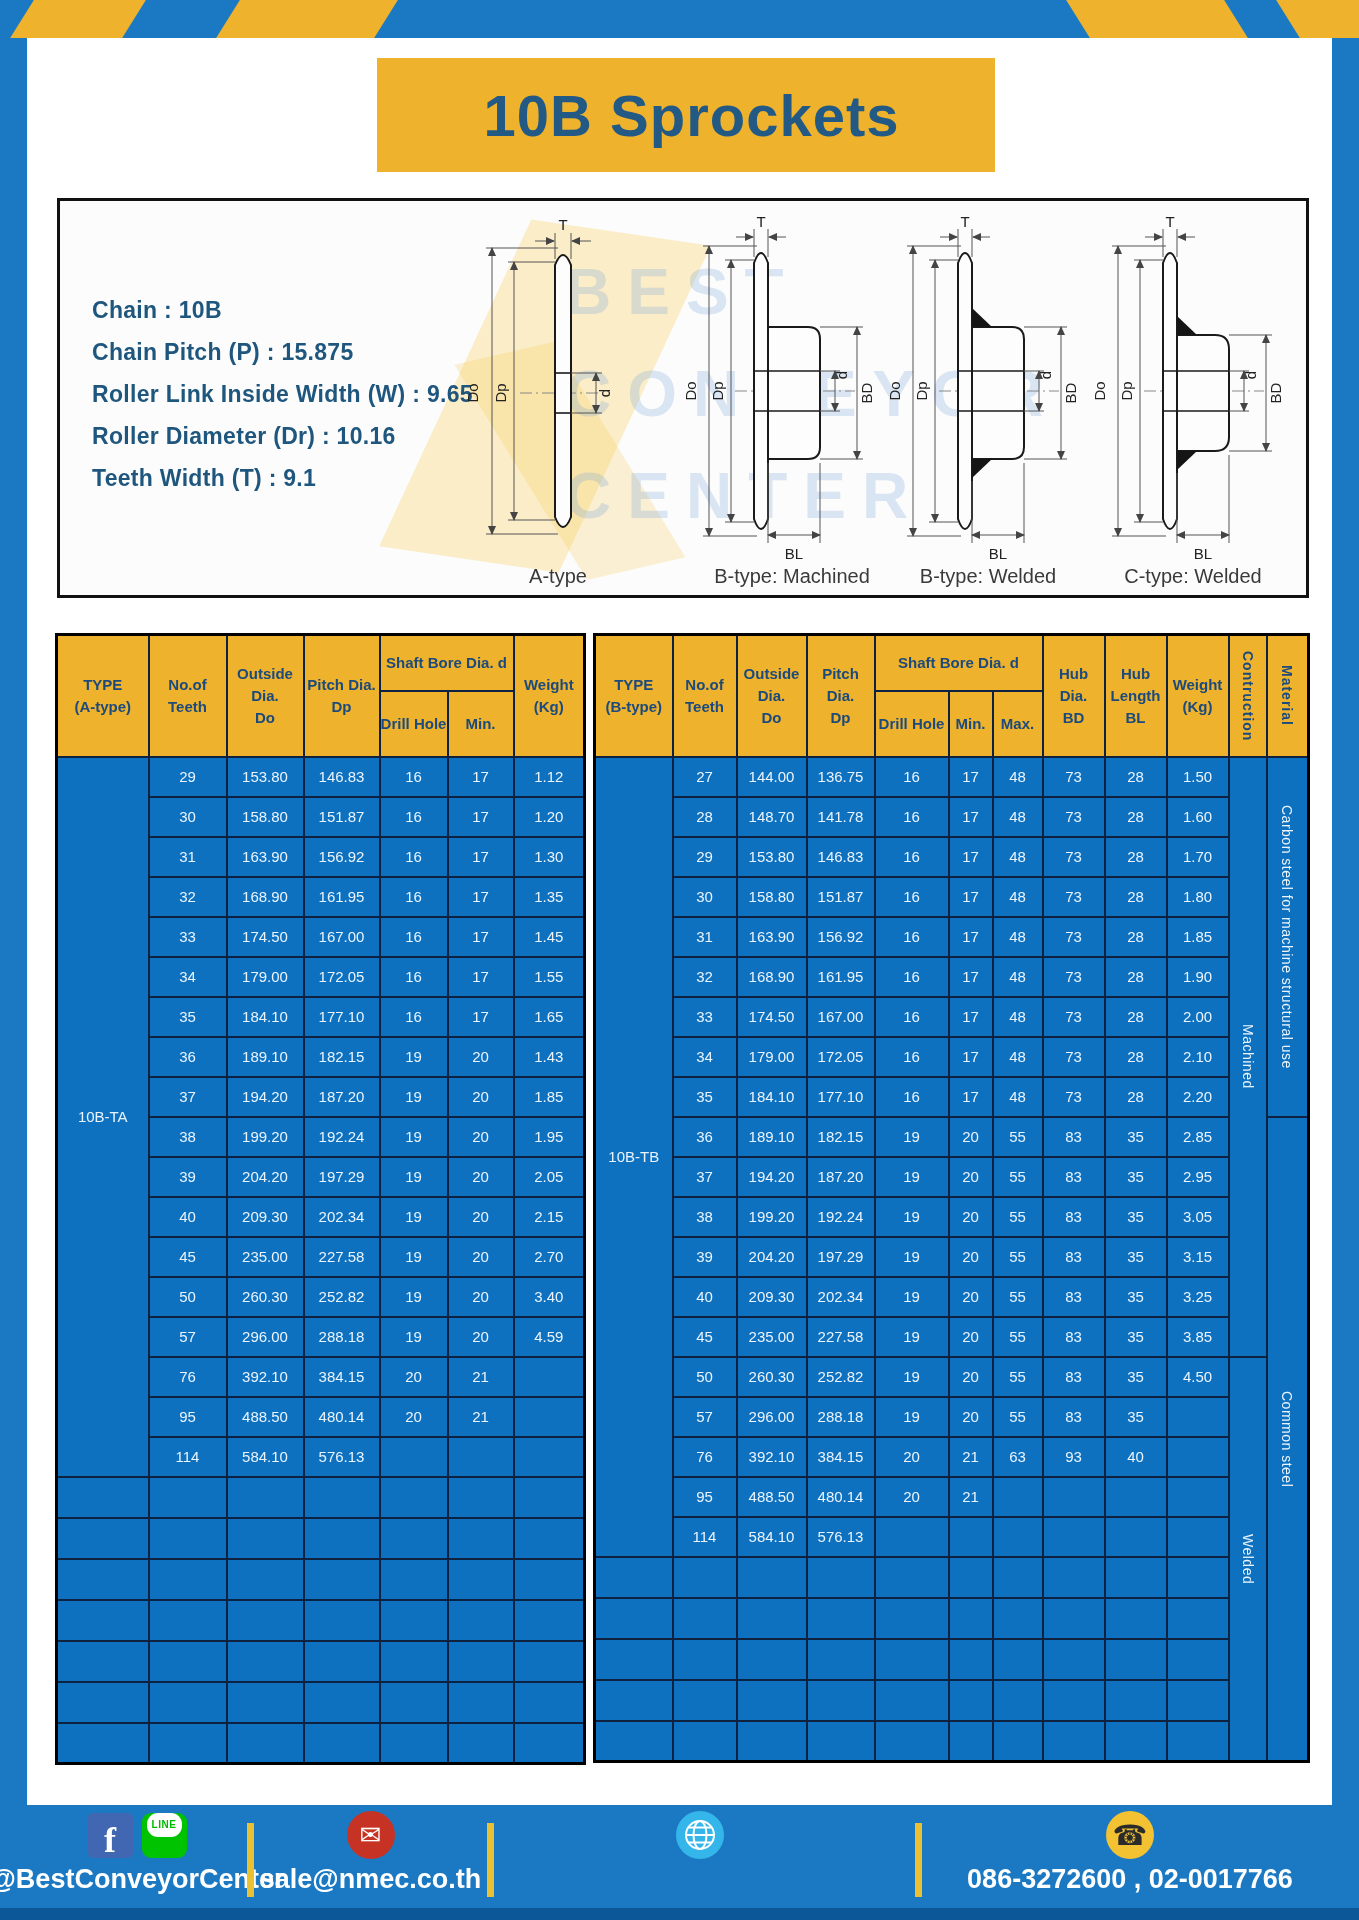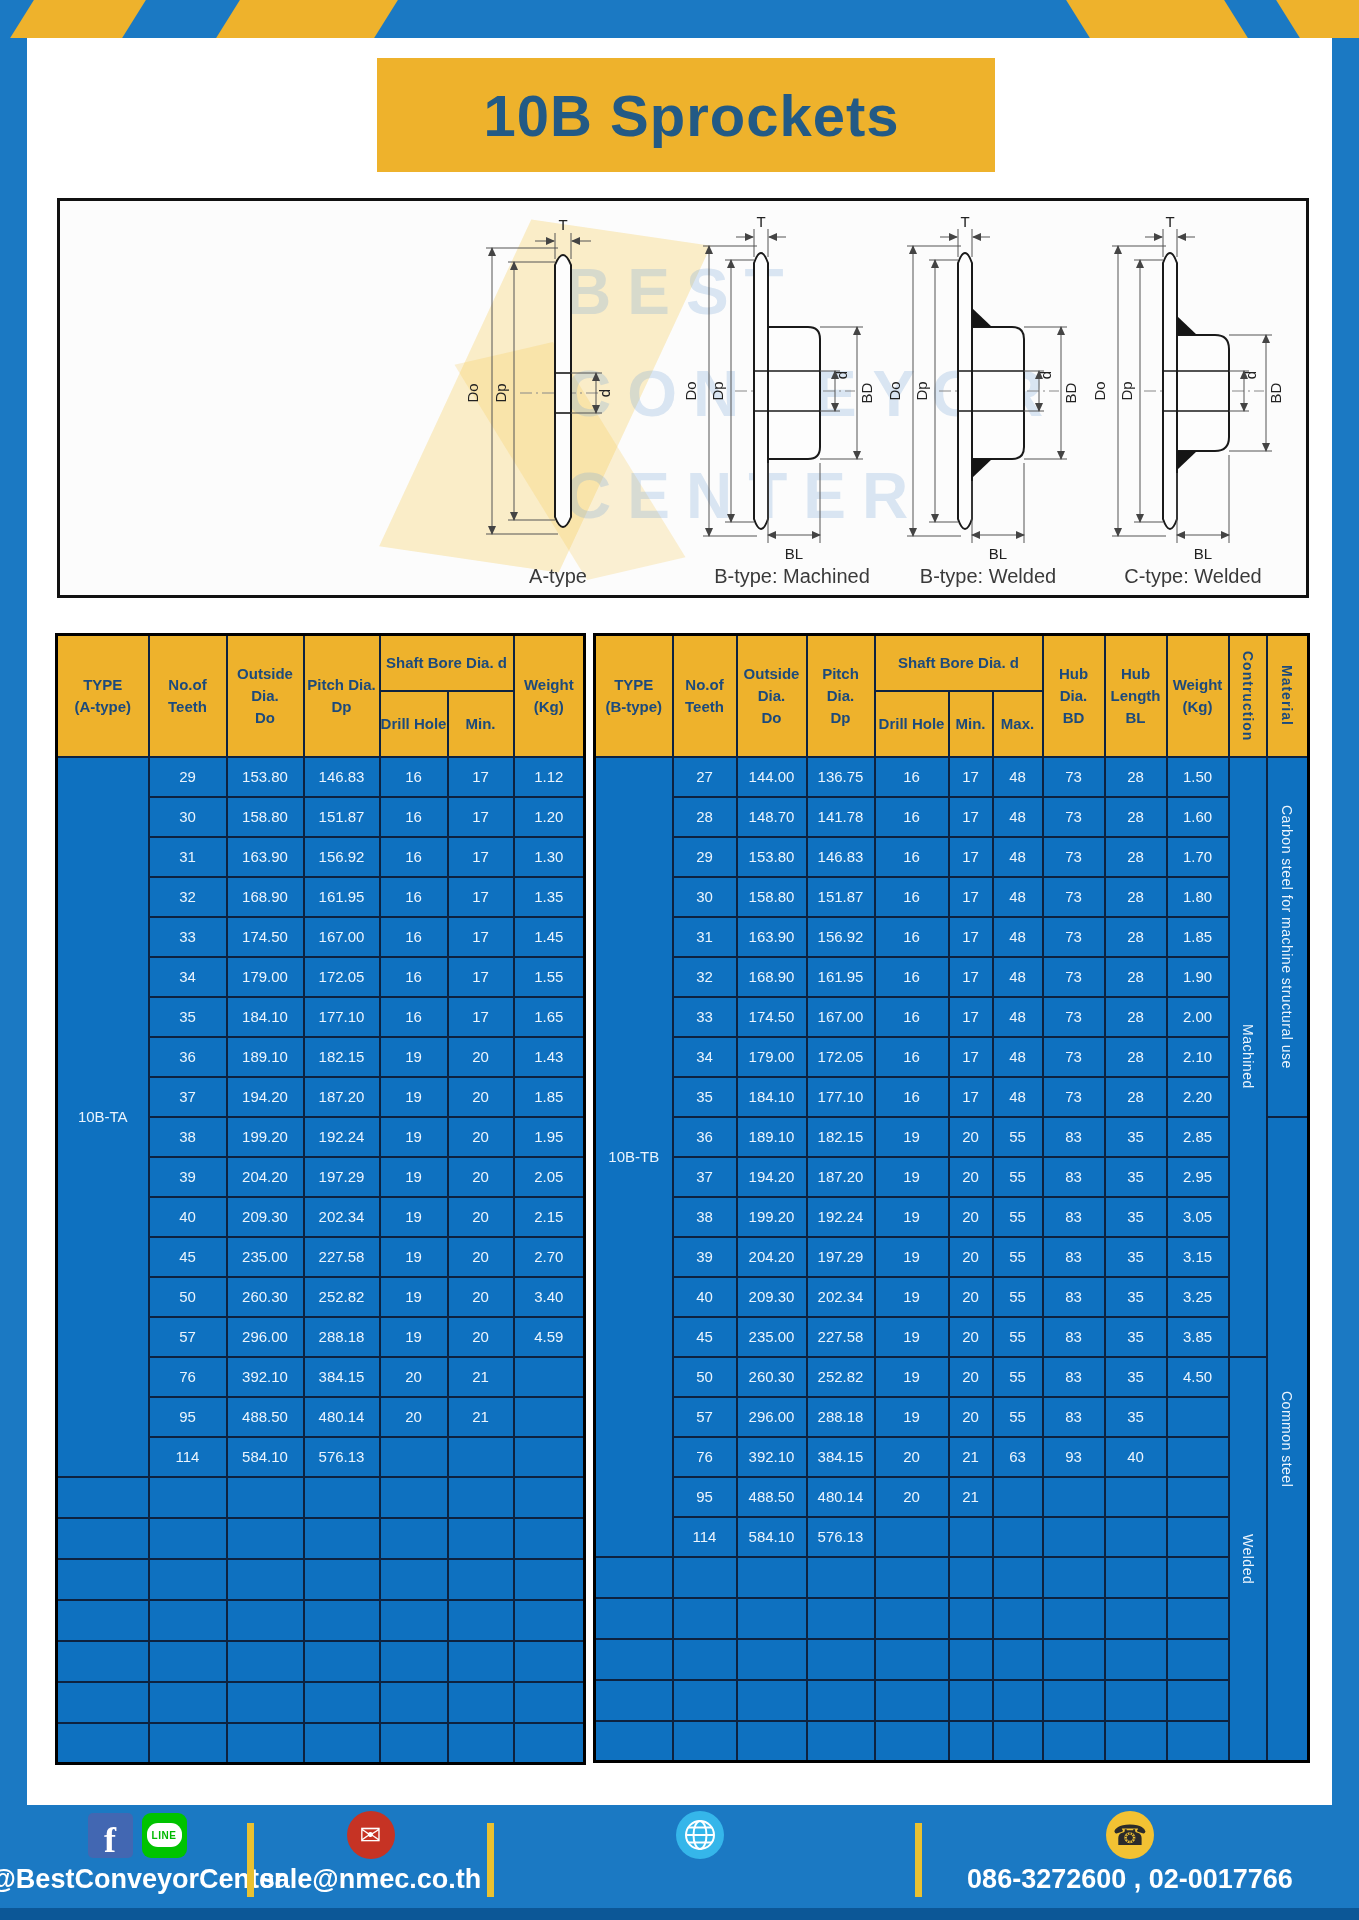--- a/index.html
+++ b/index.html
@@ -62,21 +62,21 @@
 
   
   .footer{position:absolute;left:0;top:1805px;width:1359px;height:103px;background:var(--blue);}
   .footer-bottom{position:absolute;left:0;top:1908px;width:1359px;height:12px;background:var(--footer-dark);}
   .f-sec{position:absolute;top:6px;height:95px;display:flex;flex-direction:column;align-items:center;justify-content:flex-start;gap:5px;}
   .f-icons{display:flex;gap:9px;align-items:center;height:48px;}
   .f-label{color:#ffffff;font-size:27px;font-weight:bold;white-space:nowrap;}
   .f-div{position:absolute;top:18px;width:7px;height:74px;background:#e9c131;}
   .icon-fb{width:45px;height:45px;background:#4267b2;border-radius:5px;color:#fff;font-weight:bold;font-size:36px;
      display:flex;align-items:flex-end;justify-content:center;line-height:0.95;font-family:"Liberation Serif",serif;}
-  .icon-line{width:45px;height:45px;background:#00c300;border-radius:9px;display:flex;align-items:center;justify-content:center;}
+  .icon-line{width:45px;height:45px;background:#00c300;border-radius:9px;display:flex;align-items:flex-start;justify-content:center;}
   .icon-line .bubble{width:35px;height:24px;background:#fff;border-radius:11px;display:flex;align-items:center;justify-content:center;
      color:#00b900;font-size:10px;font-weight:bold;letter-spacing:0.5px;}
   .icon-round{width:48px;height:48px;border-radius:50%;display:flex;align-items:center;justify-content:center;}
   .icon-mail{background:#c63324;color:#fff;font-size:26px;}
   .icon-globe{background:#35b6ea;}
   .icon-phone{background:#f2c233;color:#2b2b2b;font-size:28px;}
 </style>
 <title>10B Sprockets</title></head>
 <body>
 
@@ -97,20 +97,27 @@
 
   <div class="panel">
     <div class="wm-shape"></div>
     <div class="wm-shape2"></div>
     <div class="wm">
       <div>BEST</div>
       <div>CONVEYOR</div>
       <div>CENTER</div>
     </div>
 
+    <div class="specs">
+      <div>Chain  :  10B</div>
+      <div>Chain Pitch (P)  :  15.875</div>
+      <div>Roller Link Inside Width (W) : 9.65</div>
+      <div>Roller Diameter (Dr)  : 10.16</div>
+      <div>Teeth Width (T)  :  9.1</div>
+    </div>
 
     <svg class="diagram" style="left:398px;" width="200" height="352" viewBox="0 0 200 352">
       <defs>
           <marker id="mA" markerWidth="9" markerHeight="8" refX="8" refY="4" orient="auto-start-reverse">
             <path d="M0,0 L9,4 L0,8 z" fill="#444"></path>
           </marker>
         </defs>
       <line class="cl" x1="62" y1="178" x2="152" y2="178"></line>
       <path class="part" d="M97,62 L97,50 Q105,30 113,50 L113,62 L113,290 L113,302 Q105,322 97,302 L97,290 Z"></path>
       <line class="thin" x1="97" y1="158" x2="113" y2="158"></line>

